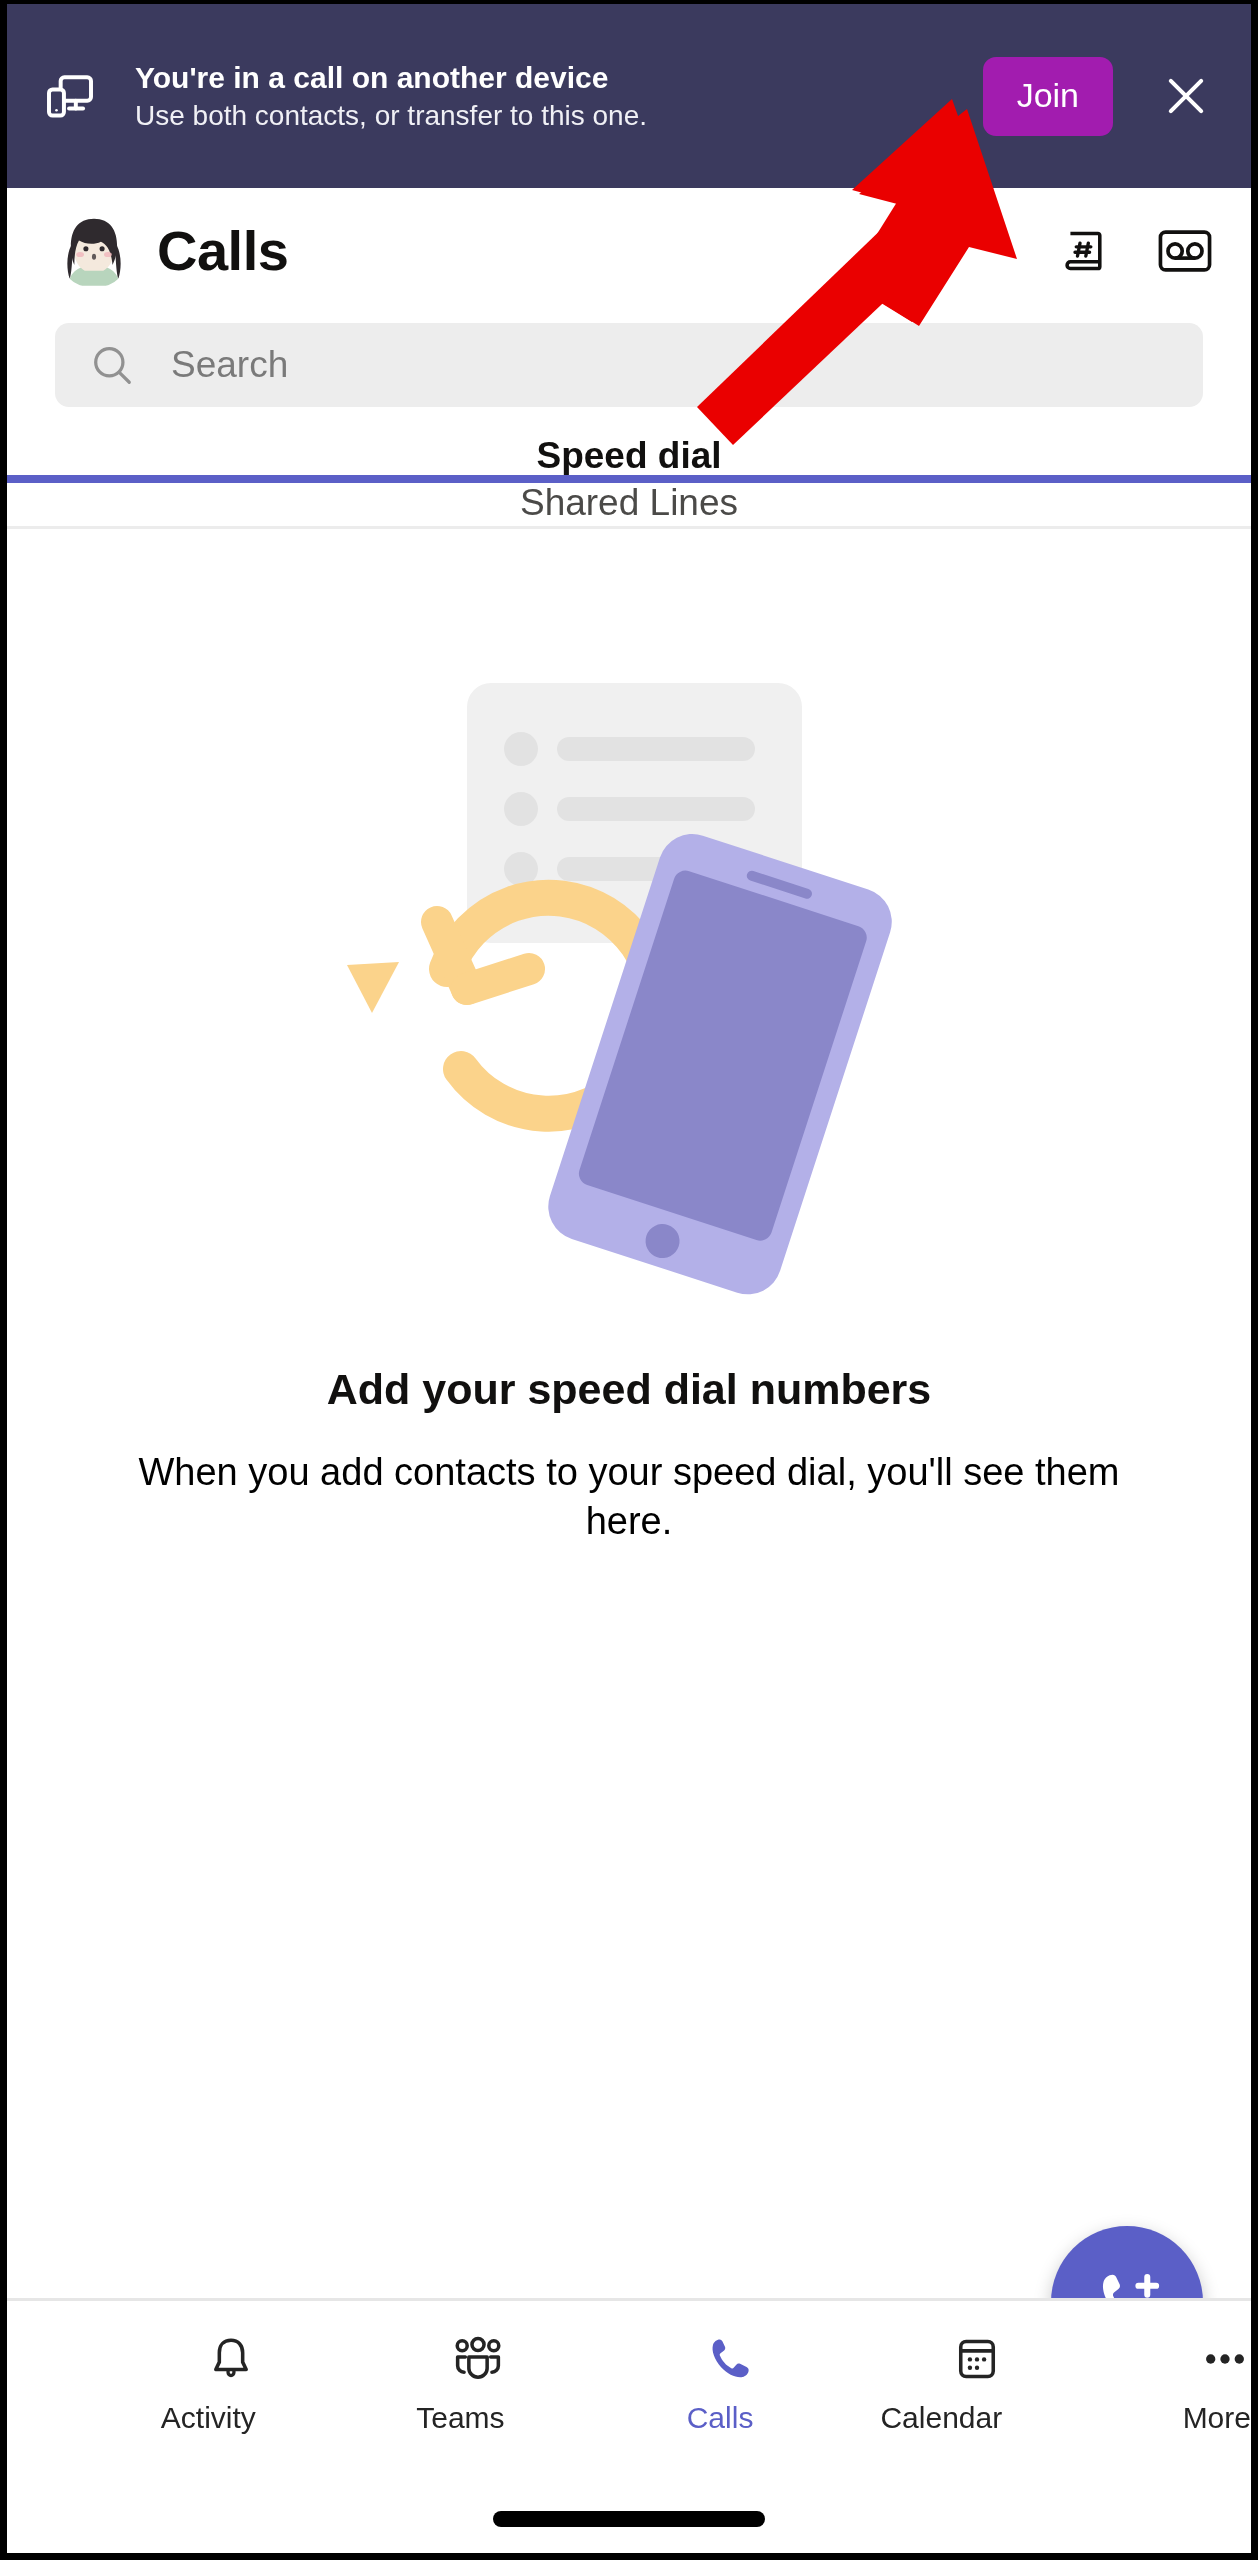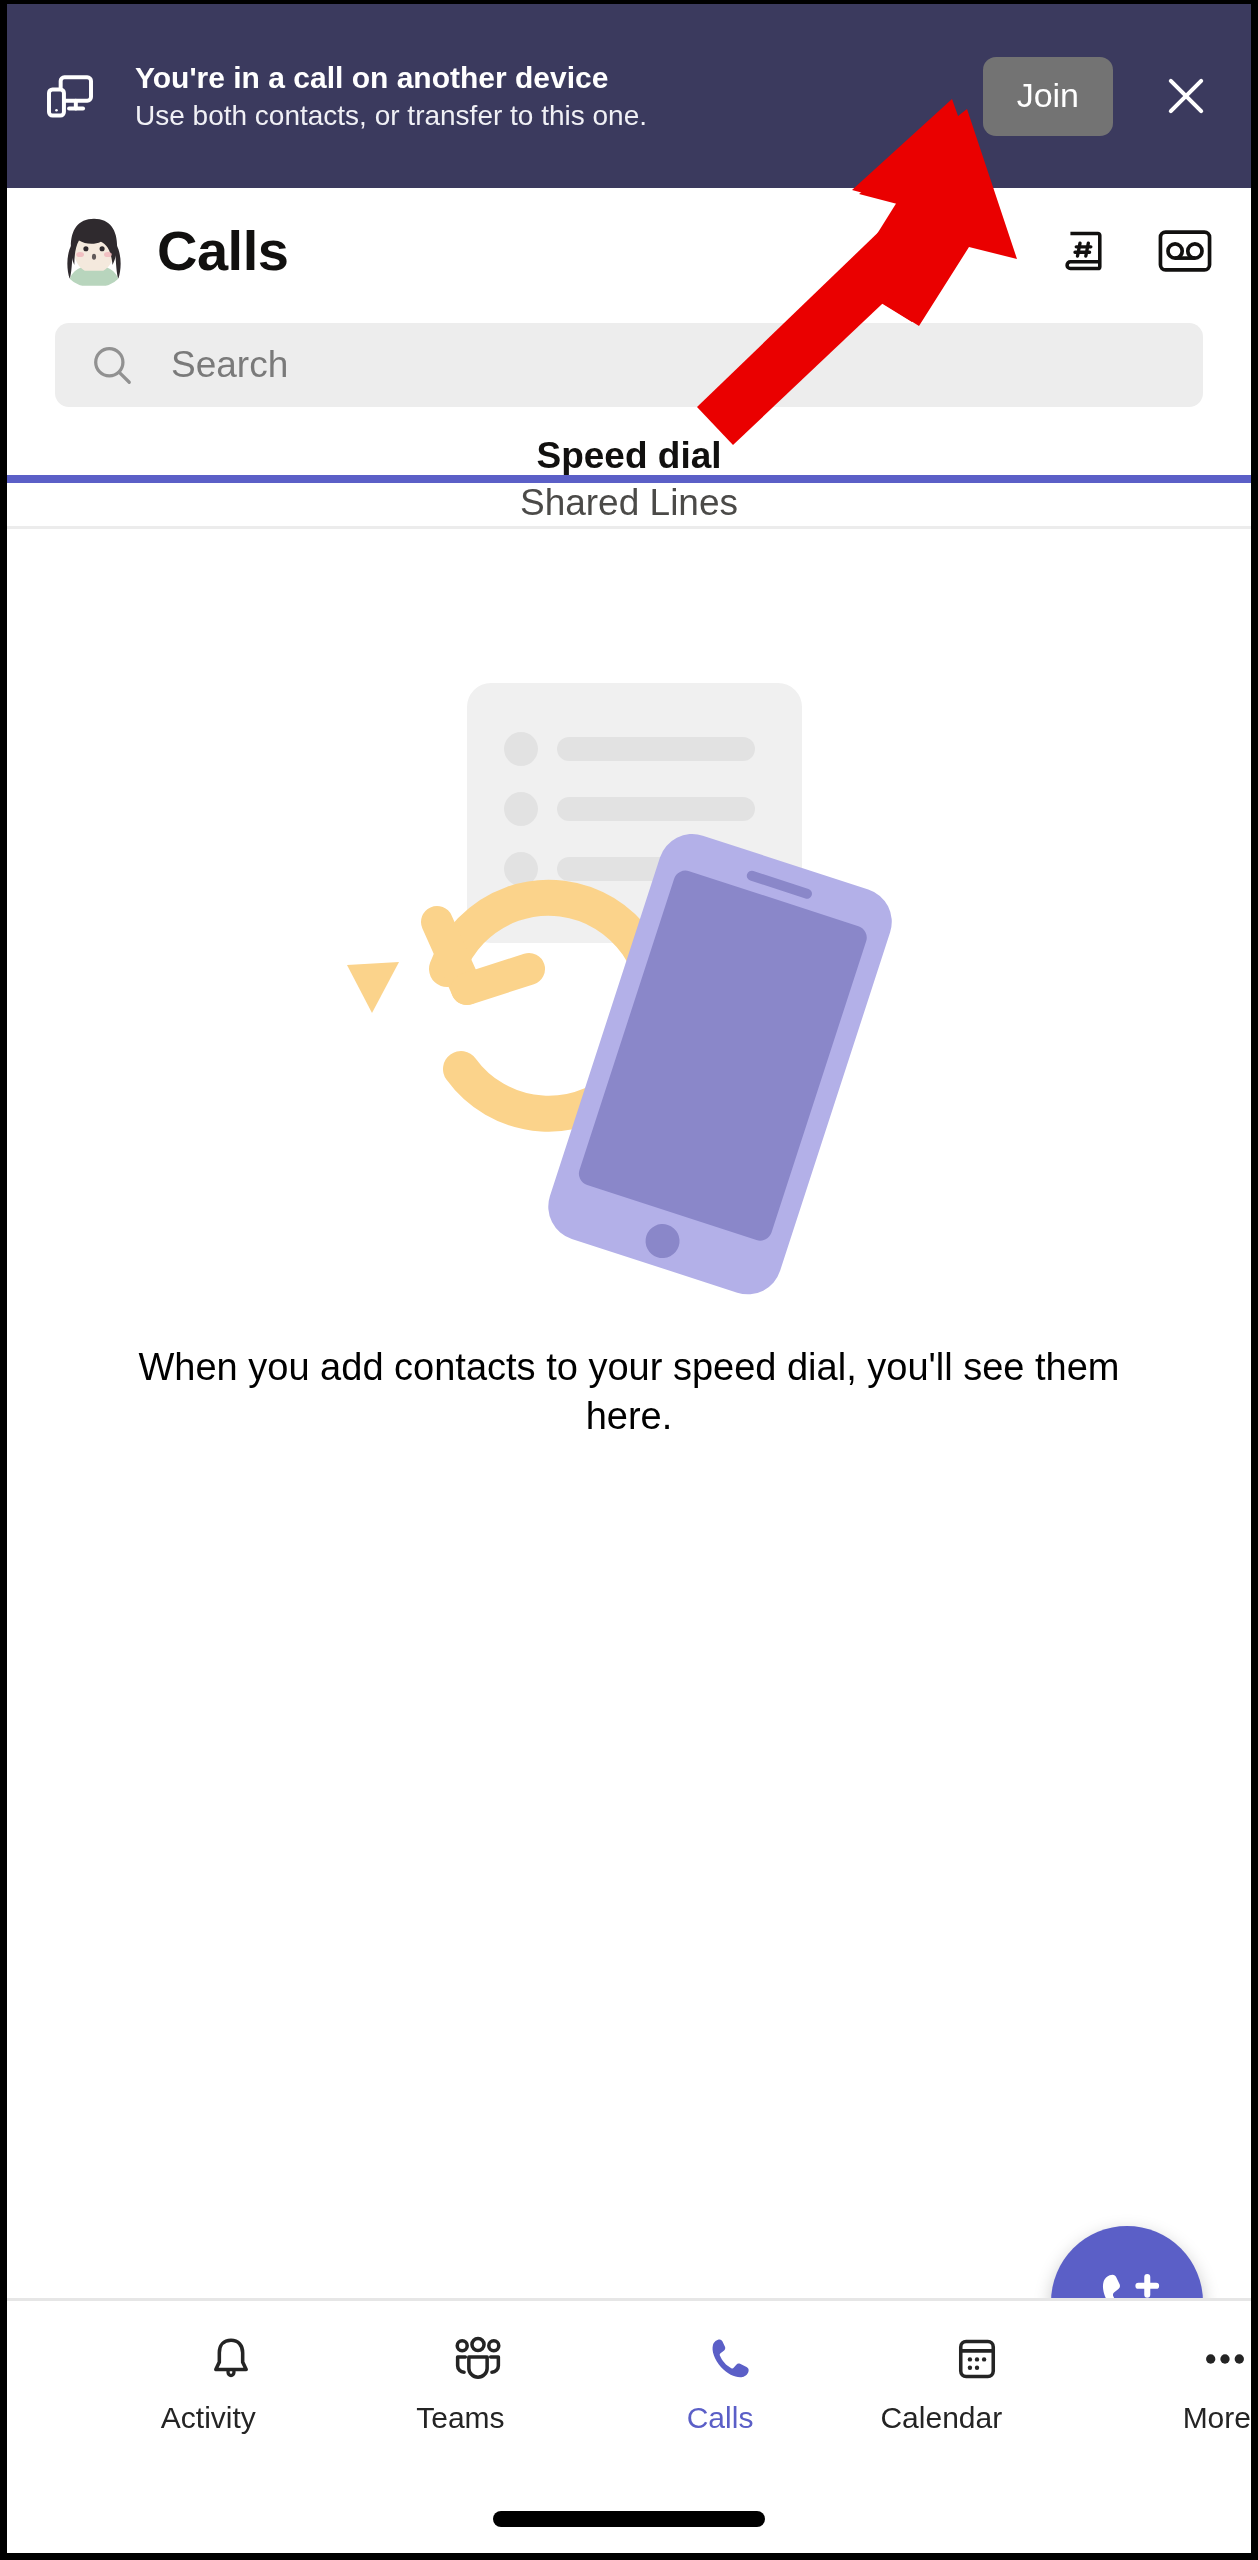--- a/index.html
+++ b/index.html
@@ -62,21 +62,21 @@
   }
   .banner-sub {
     color: #f0f0f5;
     font-size: 28px;
     font-weight: normal;
     line-height: 1.1;
     white-space: nowrap;
   }
   .join-btn {
     flex: 0 0 auto;
-    background: #737373;
+    background: #a21caf;
     color: #ffffff;
     border: none;
     border-radius: 13px;
     font-family: "Liberation Sans", sans-serif;
     font-size: 34px;
     font-weight: normal;
     padding: 21px 34px 24px 34px;
     cursor: pointer;
     line-height: 1;
   }
@@ -381,20 +381,21 @@
 
         <g transform="rotate(18 380 400)">
           <rect x="268" y="180" width="242" height="424" rx="34" fill="#b3b0e8"></rect>
           <rect x="288" y="218" width="202" height="330" rx="12" fill="#8a87c9"></rect>
           <rect x="356" y="198" width="68" height="10" rx="5" fill="#8a87c9"></rect>
           <circle cx="389" cy="578" r="17" fill="#8a87c9"></circle>
         </g>
       </svg>
     </div>
 
+    <div class="empty-title">Add your speed dial numbers</div>
     <div class="empty-sub">When you add contacts to your speed dial, you'll see them here.</div>
 
     <button class="fab">
       <svg width="76" height="76" viewBox="0 0 24 24" fill="none">
         <path d="M7.4 3.4 C6.2 3.4 5 4.4 4.6 5.6 C3.9 8 5.1 11.6 7.9 14.6 C10.7 17.6 14.2 19.1 16.7 18.6 C18 18.3 19.1 17.2 19.2 16 C19.3 15.3 19 14.9 18.4 14.6 L15.8 13.3 C15.2 13 14.7 13.1 14.3 13.6 L13.2 14.9 C13 15.2 12.6 15.3 12.2 15.1 C11.2 14.6 10.2 13.8 9.4 12.9 C8.6 12 8 11 7.6 10 C7.5 9.6 7.6 9.2 7.9 9 L9.2 8 C9.7 7.6 9.9 7.1 9.7 6.5 L8.6 4.2 C8.4 3.7 8 3.4 7.4 3.4 Z" fill="#ffffff"></path>
         <path d="M18.4 4.1 v5.6 M15.6 6.9 h5.6" stroke="#ffffff" stroke-width="1.9" stroke-linecap="round"></path>
       </svg>
     </button>
   </div>
 

